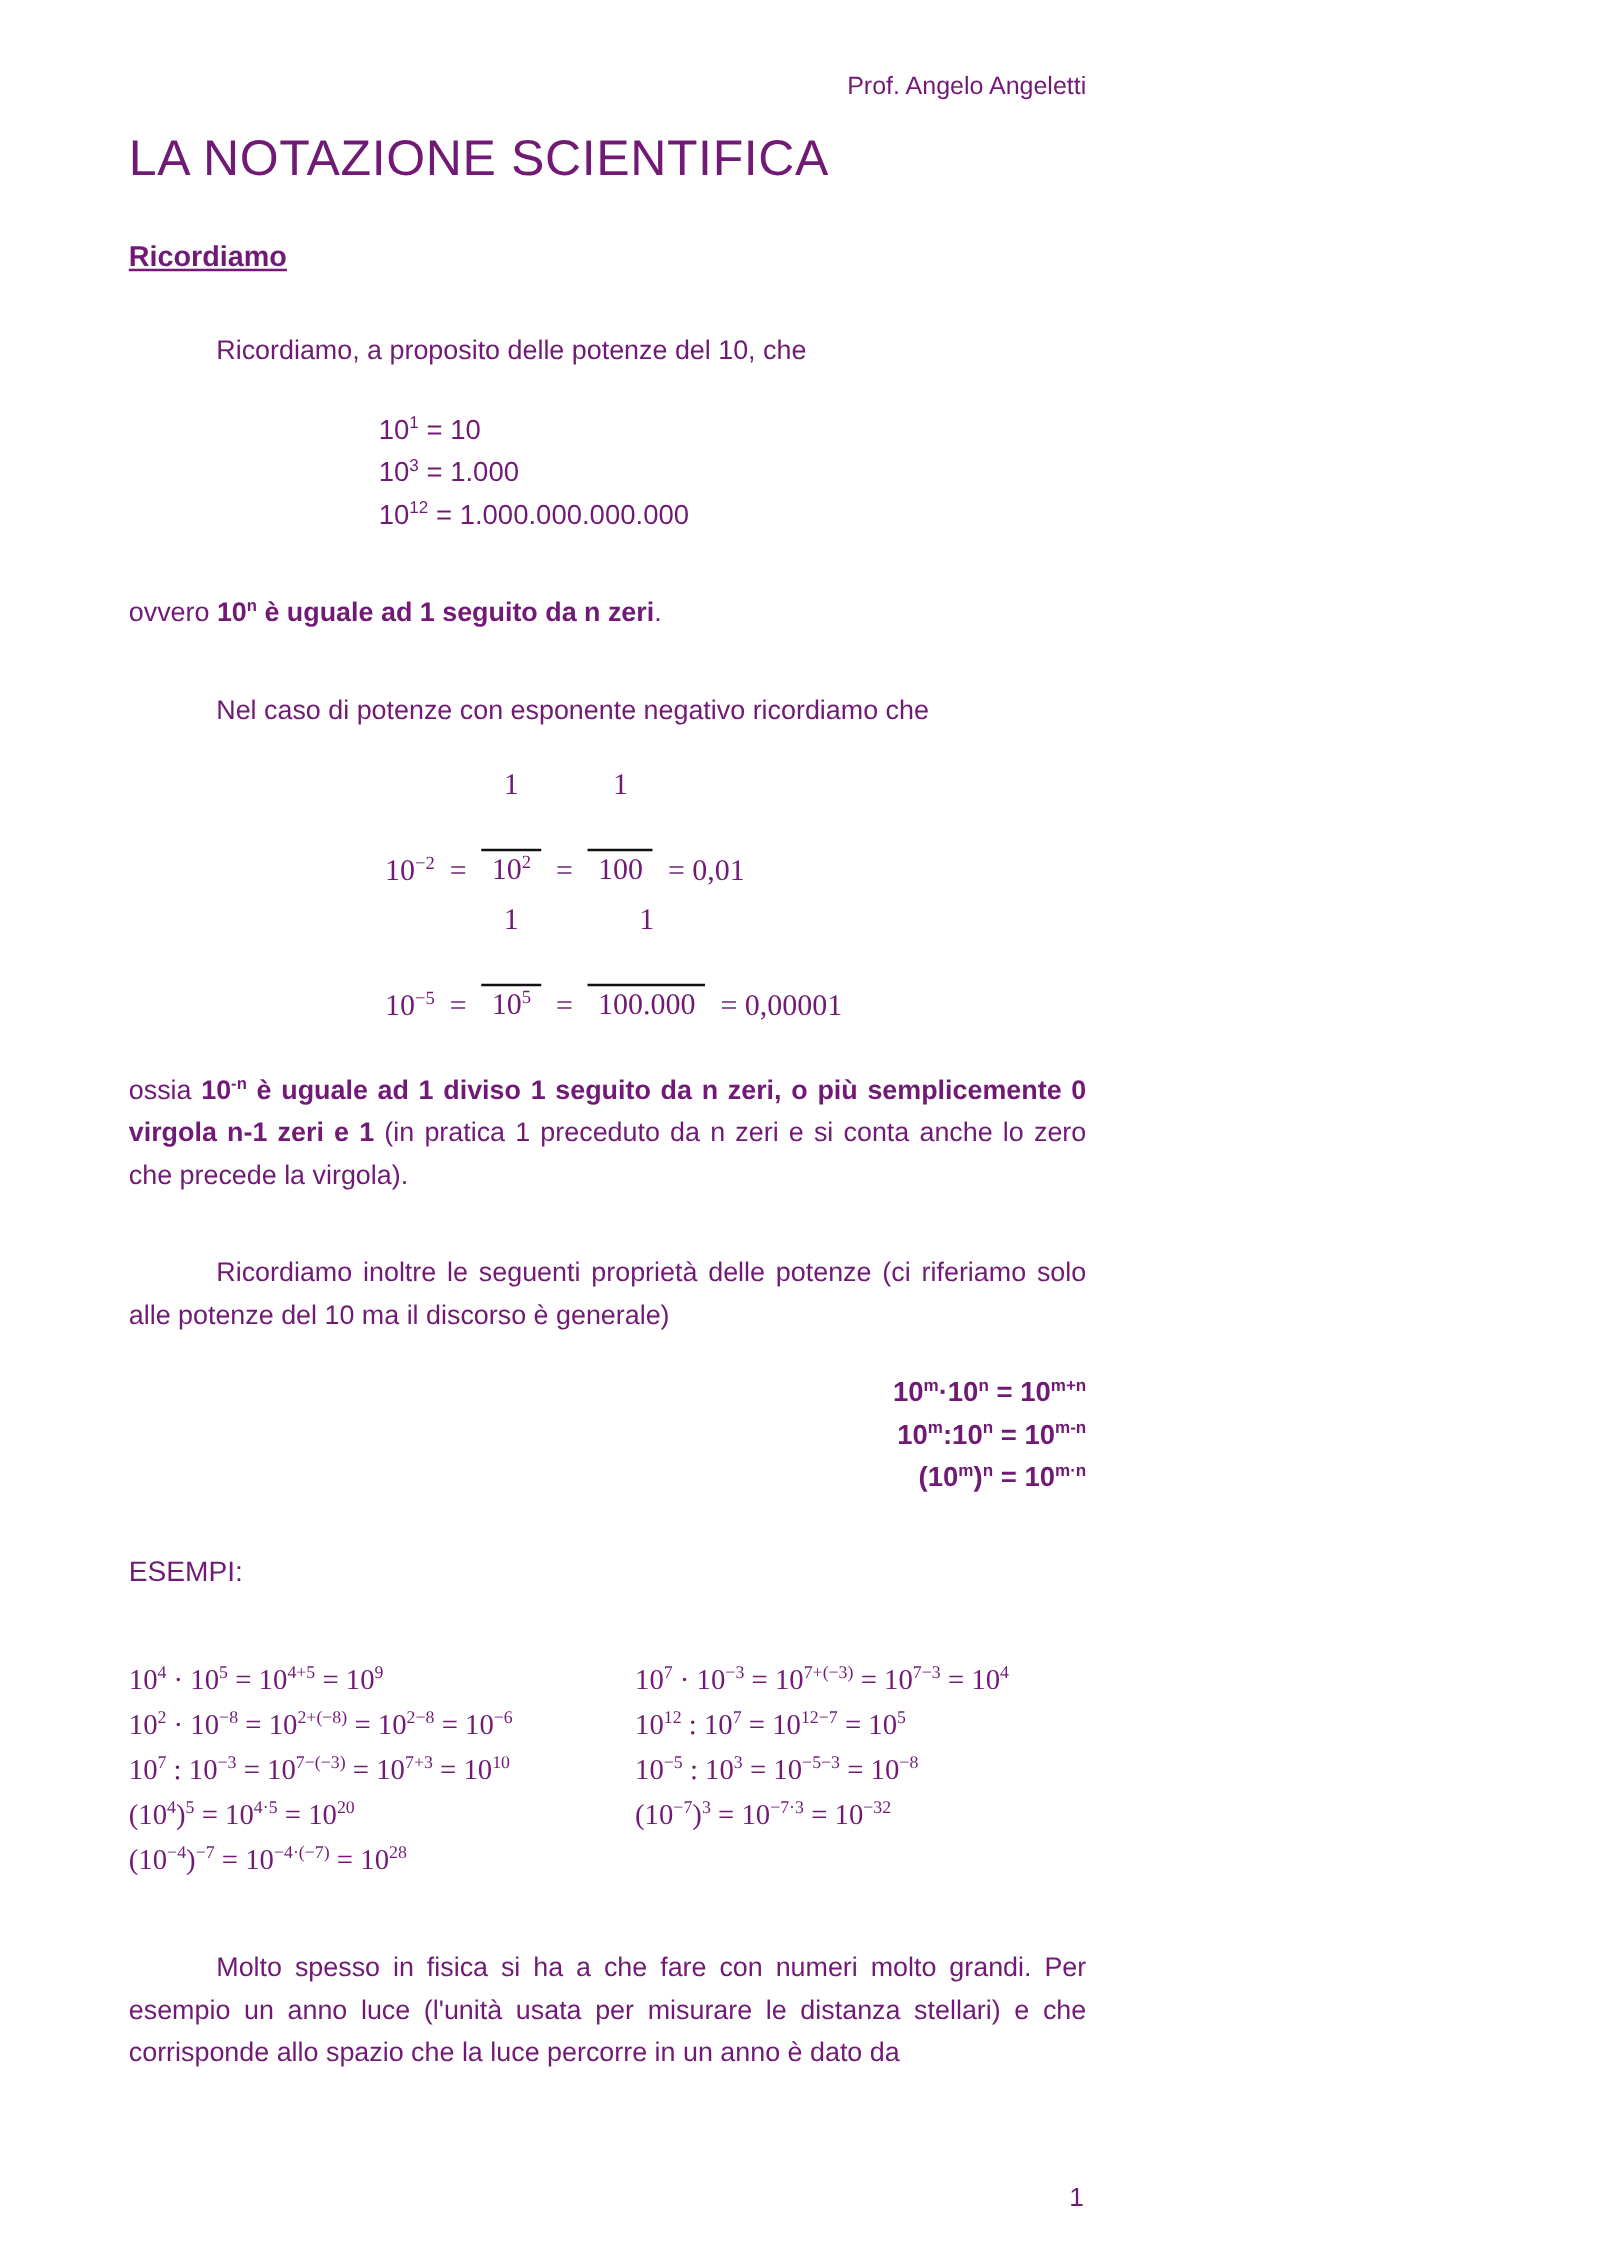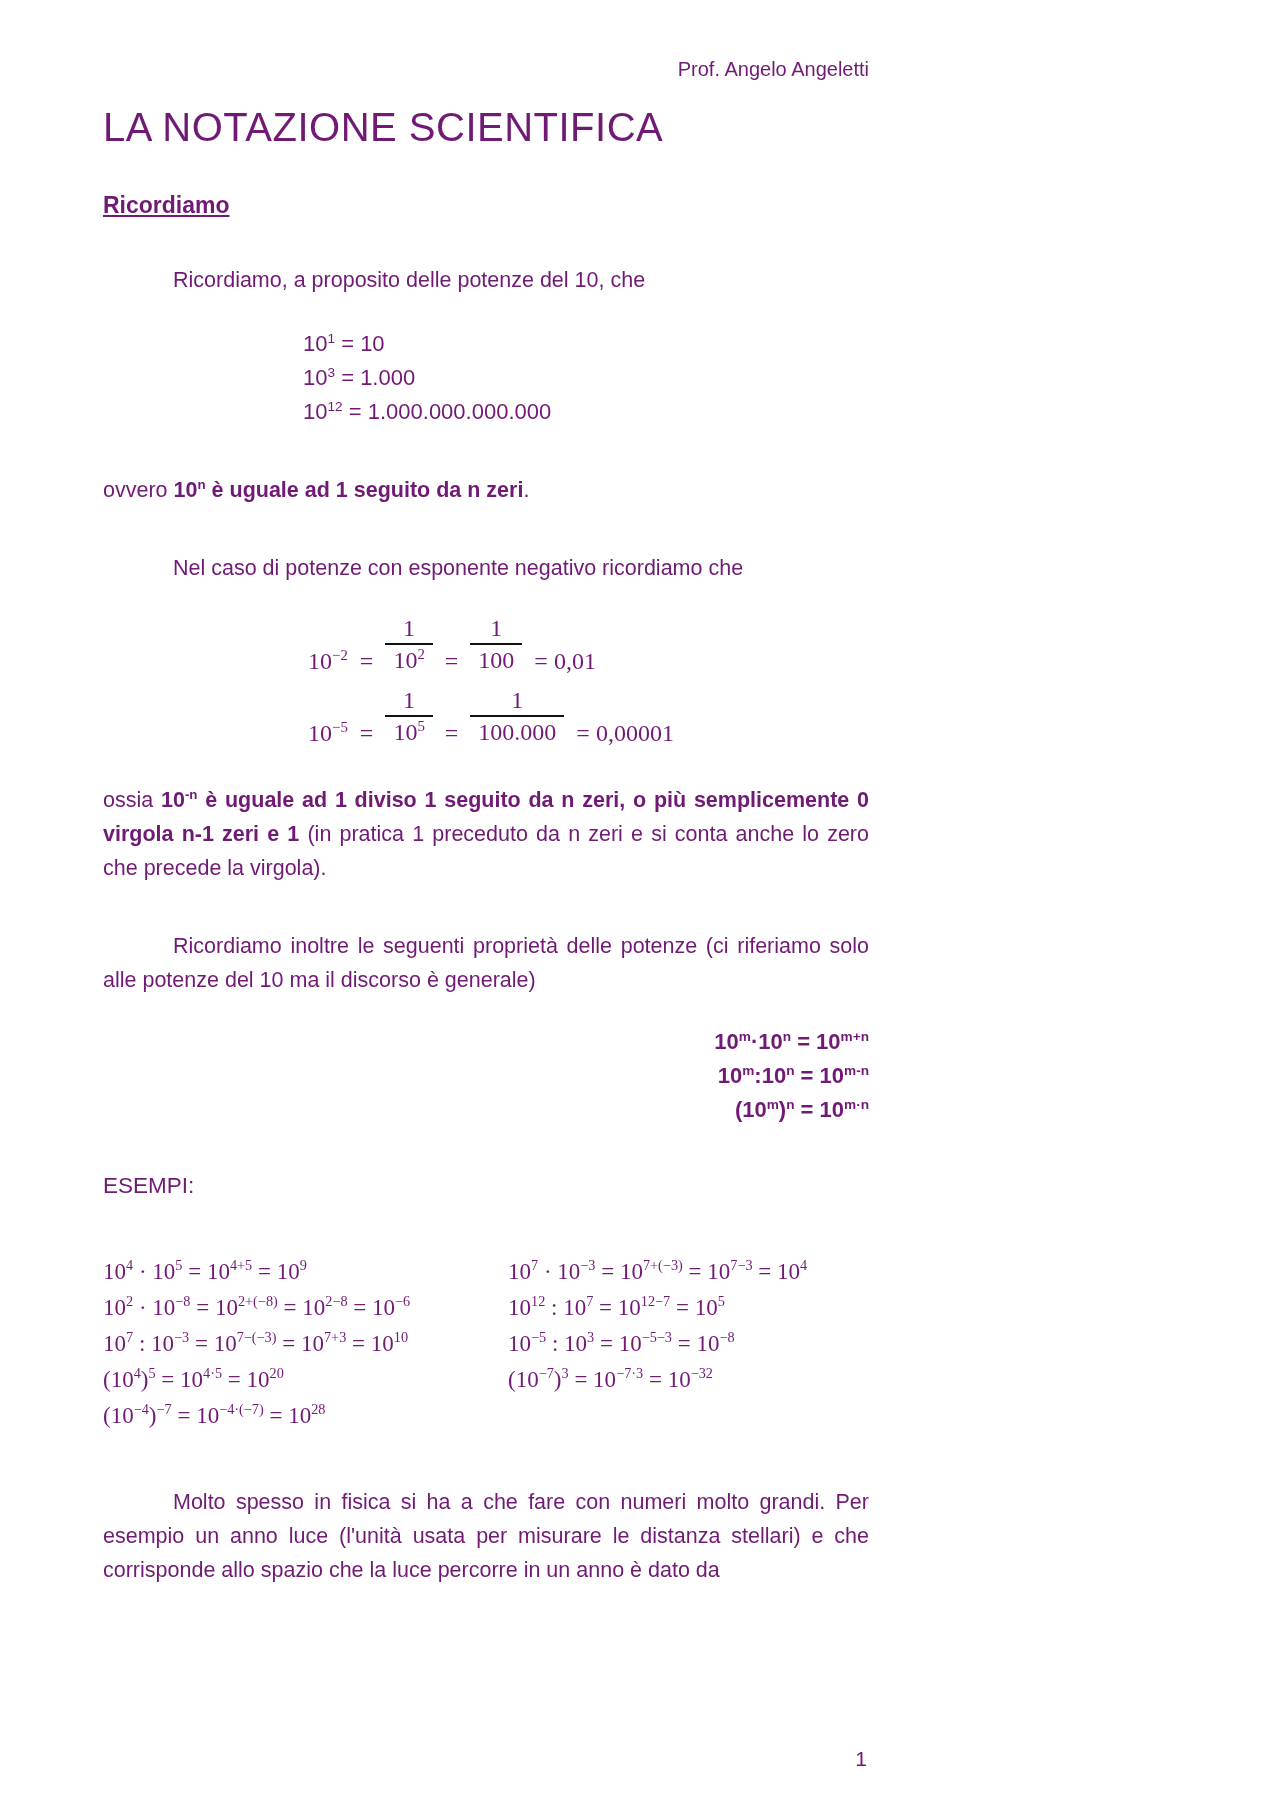--- a/index.html
+++ b/index.html
@@ -29,21 +29,21 @@
   .mt-lg { margin-top:44px; }
   .mt-md { margin-top:36px; }
 
   .eq-block { margin-top:30px; margin-left:200px; font-size:22px; line-height:34px; }
   .eq-block.props { margin-top:28px; font-weight:bold;text-align:right; }
 
   .frac-block { margin-top:28px; margin-left:205px; font-family:"Liberation Serif", serif; font-size:24px; }
   .frac-row { display:flex; align-items:flex-end; gap:12px; margin-bottom:10px; min-height:60px;font-family:Liberation Serif, serif; }
   .frac { display:inline-flex; flex-direction:column; align-items:center; text-align:center; }
   .frac .num { padding:0 8px; line-height:1.25; }
-  .frac .den { border-top:2px solid #111; padding:0 8px; line-height:1.25; }
+  .frac .den { border-top:2px solid #111; padding:0 8px; line-height:1.25;margin-top:36px; }
 
   .esempi { margin-top:46px; font-size:22.5px; }
 
   .examples { margin-top:56px; display:flex; font-family:"Liberation Serif", serif; font-size:23px; }
   .examples .col-left  { width:405px; }
   .examples .col-right { flex:1; }
   .examples .ex-row { line-height:34px; margin-bottom:2px; white-space:nowrap; }
 
   .closing { margin-top:50px; }
 

